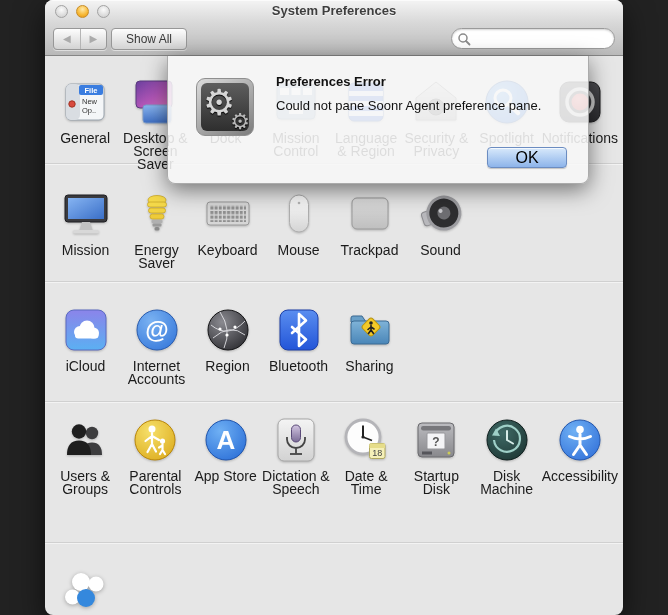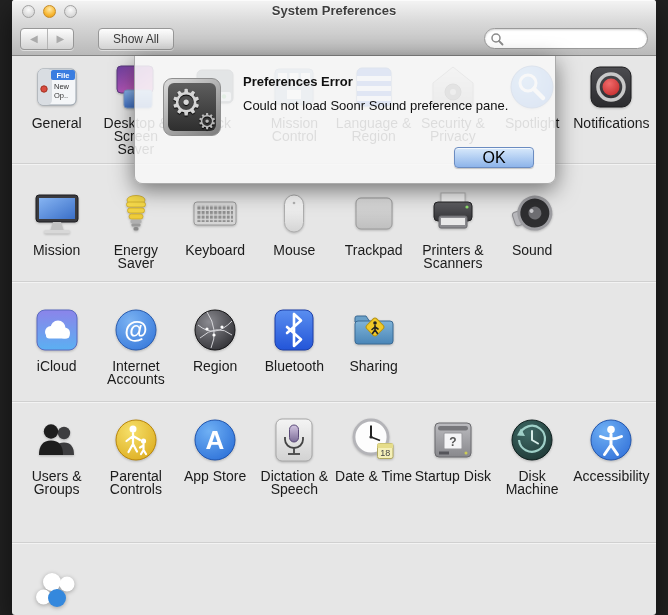--- a/index.html
+++ b/index.html
@@ -1,19 +1,19 @@
 <!DOCTYPE html>
 <html><head>
 <meta charset="utf-8">
 <style>
   * { margin:0; padding:0; box-sizing:border-box; }
   html,body { background:#222; font-family:"Liberation Sans", sans-serif; }
   .window {
-    position:relative; width:644px; height:615px; margin:0 auto;
-    background:#e6e6e6; border-radius:3px; overflow:hidden;
+    position:relative; width:578px; height:615px; margin:0 auto;
+    background:#e6e6e6; border-radius:8px; overflow:hidden;
     box-shadow:0 10px 30px rgba(0,0,0,.6);
   }
   
   .titlebar {
     position:relative; height:22px;
     background:linear-gradient(#f4f4f4,#d9d9d9);
     box-shadow:inset 0 1px 0 rgba(255,255,255,.65);
   }
   .title {
     text-align:center; line-height:22px; font-size:13px; color:#3e3e3e;
@@ -32,40 +32,40 @@
     display:flex; width:54px; height:22px; border:1px solid #979797; border-radius:4px;
     background:linear-gradient(#fdfdfd,#d3d3d3); overflow:hidden;
     box-shadow:0 1px 0 rgba(255,255,255,.5);
   }
   .seg {
     flex:1; display:flex; align-items:center; justify-content:center;
     font-size:10px; color:#ababab; cursor:default;
   }
   .seg:first-child { border-right:1px solid #b5b5b5; }
   .showall {
-    margin-left:24px; height:22px; padding:0 14px; font-size:12px; color:#3a3a3a;
+    margin-left:4px; height:22px; padding:0 14px; font-size:12px; color:#3a3a3a;
     background:linear-gradient(#fdfdfd,#d3d3d3); border:1px solid #979797; border-radius:4px;
     box-shadow:0 1px 0 rgba(255,255,255,.5); font-family:"Liberation Sans",sans-serif;
   }
   .search {
     margin-left:auto; position:relative; width:164px; height:21px;
   }
   .search input {
     width:100%; height:100%; border-radius:11px; border:1px solid #9a9a9a;
     background:#fff; padding:0 8px 0 22px; font-size:12px; outline:none;
     box-shadow:inset 0 1px 2px rgba(0,0,0,.18);
   }
   .search .mag { position:absolute; left:6px; top:3.5px; width:14px; height:14px; }
   
   .content { position:relative; height:559px; }
   .pref-row {
     display:grid; grid-template-columns:repeat(8,1fr); padding-left:5px; padding-right:5px;
   }
   .pref-row + .pref-row { border-top:1px solid #d0d0d0; box-shadow:inset 0 1px 0 #f3f3f3; }
-  .pref-row:nth-child(1) { height:107px; padding-top:5px; }
+  .pref-row:nth-child(1) { height:107px; padding-top:20px; }
   .pref-row:nth-child(2) { height:118px; padding-top:24px; }
   .pref-row:nth-child(3) { height:120px; padding-top:22px; }
   .pref-row:nth-child(4) { height:105px; padding-top:12px; }
   .pref-row:nth-child(5) { height:109px; padding-top:24px;margin-top:36px; }
   .pref-item { display:flex; flex-direction:column; align-items:center; cursor:default; }
   .pref-item .icon { width:52px; height:52px; display:flex; align-items:center; justify-content:center; }
   .pref-item .icon svg { width:52px; height:52px; filter:drop-shadow(0 1px 1px rgba(0,0,0,.22)); }
   .pref-item .label {
     margin-top:4px; font-size:14px; line-height:13px; color:#1b1b1b; text-align:center; max-width:80px;
   }
@@ -329,38 +329,20 @@
                   </linearGradient>
                 </defs>
                 <rect x="8" y="10" width="36" height="31" rx="5" fill="url(#gtp)" stroke="#9a9a9a"></rect>
               </svg>
             </span>
             <span class="label">Trackpad</span>
           </div>
           <div class="pref-item">
             <span class="icon">
               <svg viewBox="0 0 52 52">
-                <defs>
-                  <linearGradient id="gpr" x1="0" y1="0" x2="0" y2="1">
-                    <stop offset="0" stop-color="#5e5e62"></stop>
-                    <stop offset="1" stop-color="#333336"></stop>
-                  </linearGradient>
-                </defs>
-                <rect x="14" y="5" width="24" height="11" fill="#f0f0f0" stroke="#b8b8b8"></rect>
-                <rect x="7" y="14" width="38" height="19" rx="4" fill="url(#gpr)" stroke="#232325"></rect>
-                <circle cx="40" cy="19" r="1.6" fill="#8fe06a"></circle>
-                <rect x="12" y="28" width="28" height="12" rx="2" fill="#8a8a8e" stroke="#6a6a6e"></rect>
-                <rect x="14" y="30" width="24" height="7" fill="#e8e8e8"></rect>
-              </svg>
-            </span>
-            <span class="label">Printers &amp; Scanners</span>
-          </div>
-          <div class="pref-item">
-            <span class="icon">
-              <svg viewBox="0 0 52 52">
                 <g transform="rotate(-18 26 26)">
                   <rect x="7" y="19" width="12" height="14" rx="3" fill="#b8b8bc" stroke="#8a8a8e"></rect>
                   <circle cx="29" cy="26" r="16" fill="#2e2e30"></circle>
                   <circle cx="29" cy="26" r="16" fill="none" stroke="#9d9da1" stroke-width="3"></circle>
                   <circle cx="29" cy="26" r="6.5" fill="#6e6e72"></circle>
                   <circle cx="26.5" cy="23" r="2" fill="#c8c8cc"></circle>
                 </g>
               </svg>
             </span>
             <span class="label">Sound</span>
@@ -616,18 +598,18 @@
           </div>
         </div>
       </div>
 
     <div class="sheet">
       <div class="gears">
         <span class="g1">⚙</span>
         <span class="g2">⚙</span>
       </div>
       <div class="dlg-title">Preferences Error</div>
-      <div class="dlg-msg">Could not load Soonr Sound preference pane.</div>
+      <div class="dlg-msg">Could not pane Soonr Agent preference pane.</div>
       <button class="ok-btn">OK</button>
     </div>
   </div>
 
 </div>
 
 </body></html>

